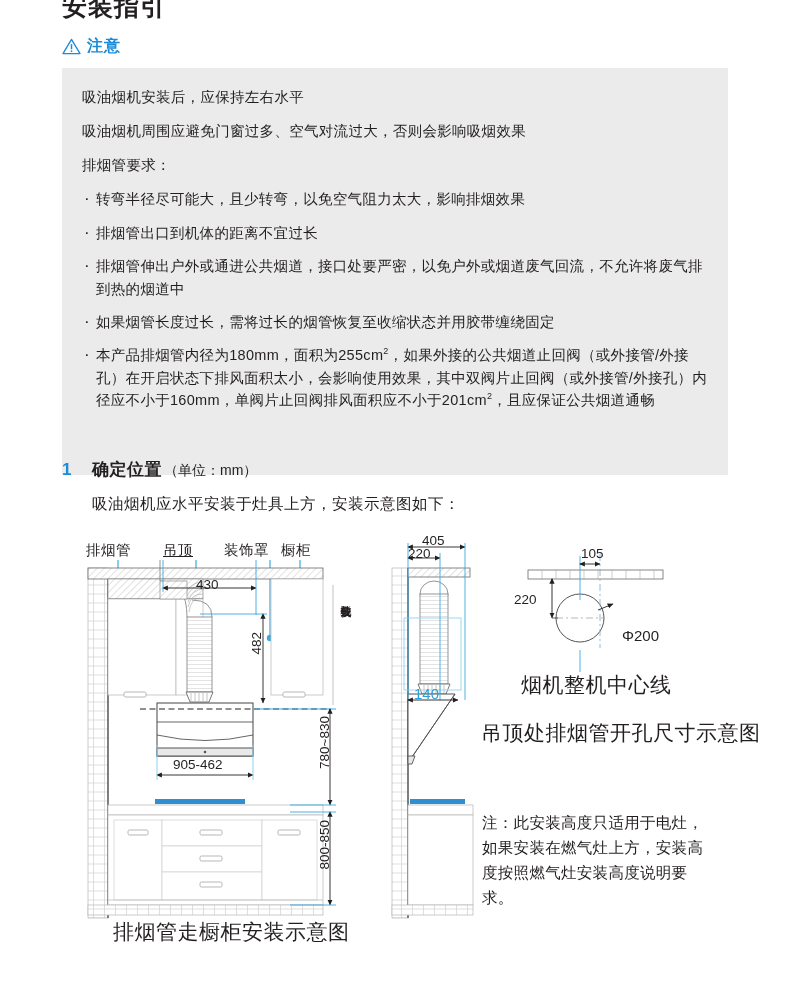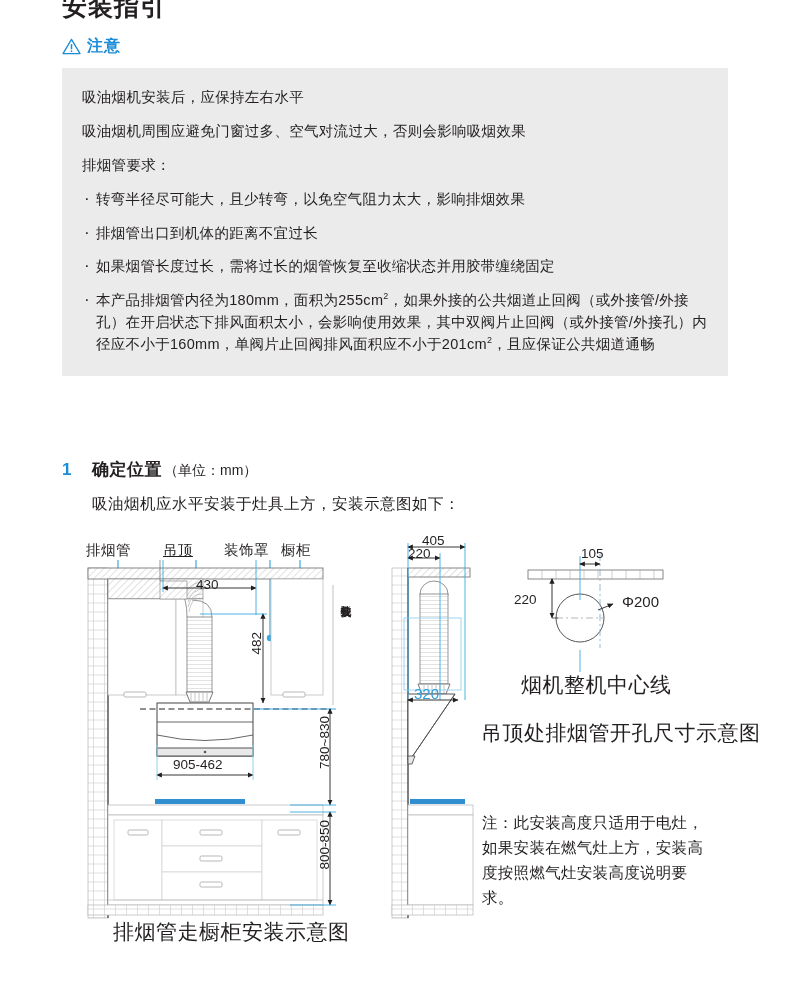--- a/index.html
+++ b/index.html
@@ -32,21 +32,21 @@
   .warn-tri { width: 19px; height: 17px; display:block; }
   .notice-head-label {
     font-size: 16px; font-weight: bold; color: #1a8cd8;
     letter-spacing: 1px;
   }
 
   
   .notice-box {
     position: absolute;
     left: 62px; top: 68px;
-    width: 666px; height: 308px;
+    width: 666px; height: 407px;
     background: #ebebeb;
     padding: 18px 20px 0 20px;
   }
   .notice-line {
     font-size: 14.5px;
     line-height: 1.52;
     margin-bottom: 12px;
     color: #231f20;
     letter-spacing: 0.3px;
   }
@@ -148,20 +148,21 @@
   <span class="notice-head-label">注意</span>
 </div>
 
 <div class="notice-box">
   <div class="notice-line">吸油烟机安装后，应保持左右水平</div>
   <div class="notice-line">吸油烟机周围应避免门窗过多、空气对流过大，否则会影响吸烟效果</div>
   <div class="notice-line">排烟管要求：</div>
   <ul class="notice-bullets">
     <li>转弯半径尽可能大，且少转弯，以免空气阻力太大，影响排烟效果</li>
     <li>排烟管出口到机体的距离不宜过长</li>
+    <li>排烟管伸出户外或通进公共烟道，接口处要严密，以免户外或烟道废气回流，不允许将废气排到热的烟道中</li>
     <li>如果烟管长度过长，需将过长的烟管恢复至收缩状态并用胶带缠绕固定</li>
     <li><span>本产品排烟管内径为180mm，面积为255cm</span><sup>2</sup><span>，如果外接的公共烟道止回阀（或外接管/外接孔）在开启状态下排风面积太小，会影响使用效果，其中双阀片止回阀（或外接管/外接孔）内径应不小于160mm，单阀片止回阀排风面积应不小于201cm</span><sup>2</sup><span>，且应保证公共烟道通畅</span></li>
   </ul>
 </div>
 
 <div class="sec-head">
   <span class="sec-num">1</span>
   <span class="sec-title">确定位置</span>
   <span class="sec-unit">（单位：mm）</span>
 </div>
@@ -377,21 +378,21 @@
 <div class="dim" style="left:196px; top:577px;">430</div>
 <div class="dim vert" style="left:249px; top:632px;">482</div>
 <div class="dim" style="left:173px; top:757px;">905-462</div>
 <div class="dim vert" style="left:317px; top:716px;">780~830</div>
 <div class="dim vert" style="left:317px; top:820px;">800-850</div>
 <div class="vtext" style="left:338px; top:597px;">挂板安装孔位线</div>
 <div class="caption" style="left:113px; top:918px;">排烟管走橱柜安装示意图</div>
 
 <div class="dim" style="left:414px; top:533px;margin-left:8px;">405</div>
 <div class="dim" style="left:408px; top:546px;">220</div>
-<div class="dim blue" style="left:414px; top:685px; font-size:15px;">320</div>
+<div class="dim blue" style="left:414px; top:685px; font-size:15px;">140</div>
 
 <div class="dim" style="left:581px; top:546px;">105</div>
 <div class="dim" style="left:514px; top:592px;">220</div>
-<div class="dim" style="left:622px; top:593px; font-size:15px;">Φ200</div>
+<div class="dim" style="left:622px; top:627px; font-size:15px;">Φ200</div>
 <div class="caption" style="left:521px; top:671px;">烟机整机中心线</div>
 <div class="caption" style="left:481px; top:719px;">吊顶处排烟管开孔尺寸示意图</div>
 
 <div class="note-block">注：此安装高度只适用于电灶，如果安装在燃气灶上方，安装高度按照燃气灶安装高度说明要求。</div>
 
 </body></html>

